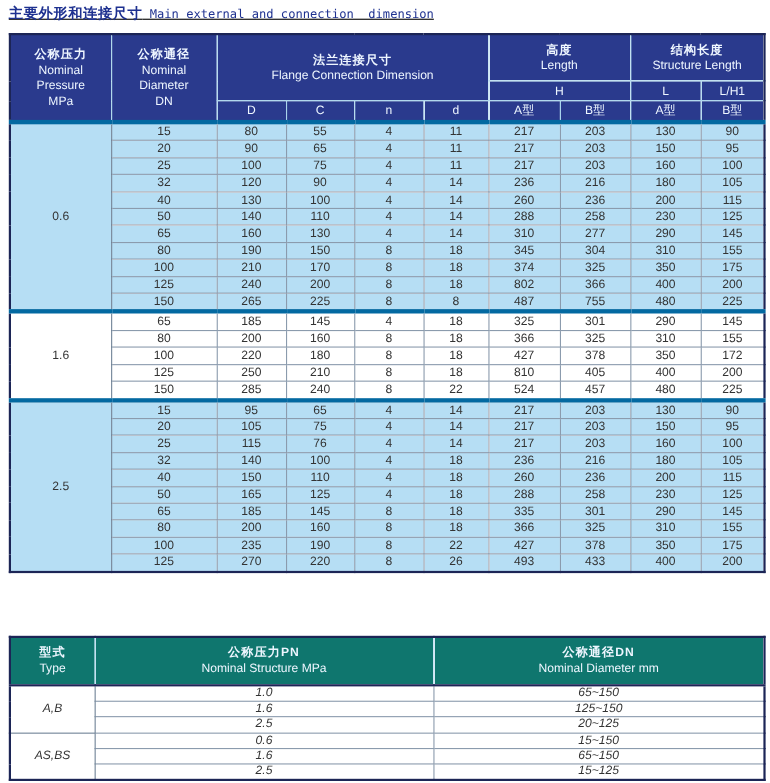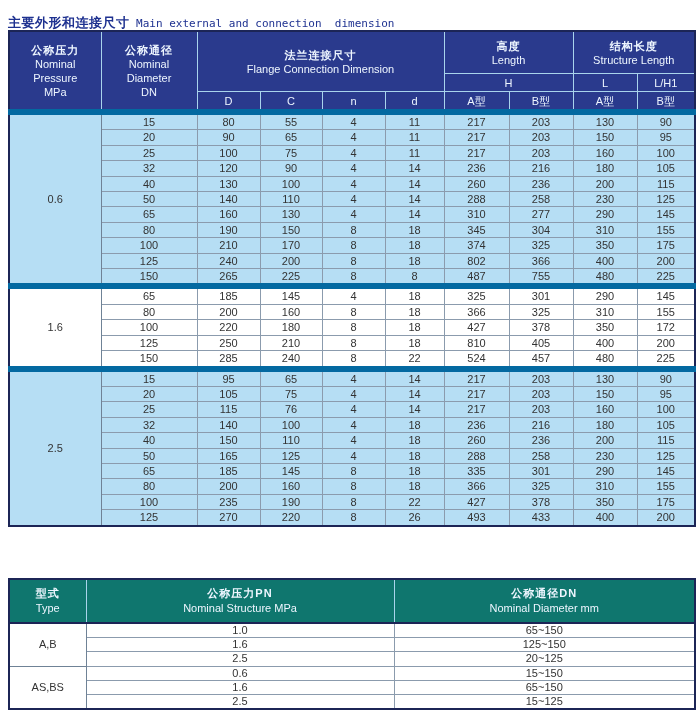--- a/index.html
+++ b/index.html
@@ -2,21 +2,21 @@
 <html><head>
 <meta charset="utf-8">
 <style>
   html,body{margin:0;padding:0;}
   body{
     width:700px;height:712px;position:relative;background:#ffffff;
     font-family:"Liberation Sans","DejaVu Sans",sans-serif;
     -webkit-font-smoothing:antialiased;
   }
   
-  .page-title{position:absolute;top:13px;left:8px;white-space:nowrap;}
+  .page-title{position:absolute;top:3px;left:8px;white-space:nowrap;text-decoration:underline;}
   .page-title .zh{font-size:13px;font-weight:bold;color:#1e3190;letter-spacing:0.5px;}
   .page-title .en{font-size:11px;color:#1e3190;font-family:"DejaVu Sans Mono","Liberation Mono",monospace;white-space:pre;}
   
   table{border-collapse:collapse;table-layout:fixed;position:absolute;left:8px;}
   td,th{padding:0;text-align:center;vertical-align:middle;overflow:hidden;}
   
   table.main{top:30px;width:686px;border:2px solid #1c2556;}
   table.main thead th{
     background:#2a3a8d;color:#eef6ff;font-weight:normal;
     border:1px solid #a9d4ec;font-size:11px;line-height:14px;
@@ -28,33 +28,33 @@
   table.main thead tr.h-r3 th{height:17px;}
   table.main thead th.deep{vertical-align:middle;}
   table.main thead{border-bottom:2px solid #1c2556;}
   table.main tbody td{
     font-size:11px;color:#333;height:14.4px;line-height:14.4px;
     border:1px solid #8b9bad;
   }
   table.main tbody tr.row-blue td{background:#b6def4;}
   table.main tbody tr.row-white td{background:#ffffff;}
   table.main tbody td.pressure-cell{font-size:11px;color:#333;border:1px solid #6f8296;}
-  table.main tbody tr.section-start td{border-top:6px solid #0369a1;}
+  table.main tbody tr.section-start td{border-top:4px solid #0369a1;}
   
   table.type{top:578px;width:686px;border:2px solid #1c2556;}
   table.type thead th{
     background:#0f766e;color:#eef6ff;font-weight:normal;height:42px;
     border:1px solid #a9d4ec;font-size:11px;line-height:15px;
   }
   table.type thead .zh-line{font-weight:bold;letter-spacing:1px;display:block;}
   table.type thead .en-line{display:block;}
   table.type thead{border-bottom:2px solid #1c2556;}
   table.type tbody td{
     font-size:11px;color:#333;height:13.2px;line-height:13.2px;
-    background:#ffffff;border:1px solid #8b9bad;
+    background:#ffffff;border:1px solid #8b9bad;font-style:italic;
   }
   table.type tbody td.type-cell{border:1px solid #6f8296;}
   table.type tbody tr.group-start td{border-top:1px solid #5f7183;}
 </style>
 </head>
 <body>
 
 <div class="page-title">
   <span class="zh">主要外形和连接尺寸</span><span class="en"> Main external and connection  dimension</span>
 </div>

